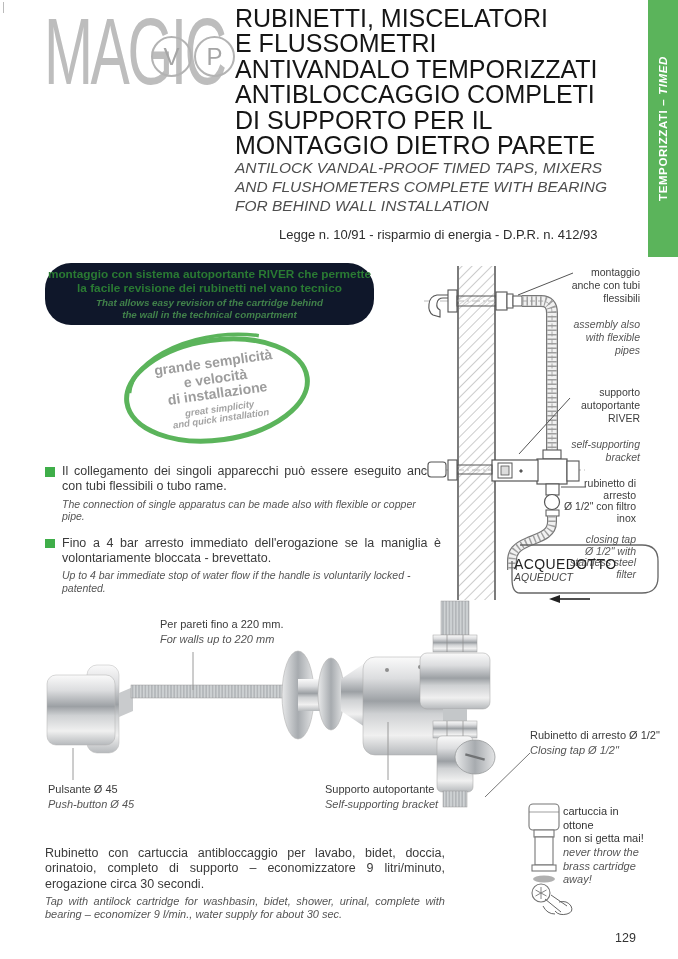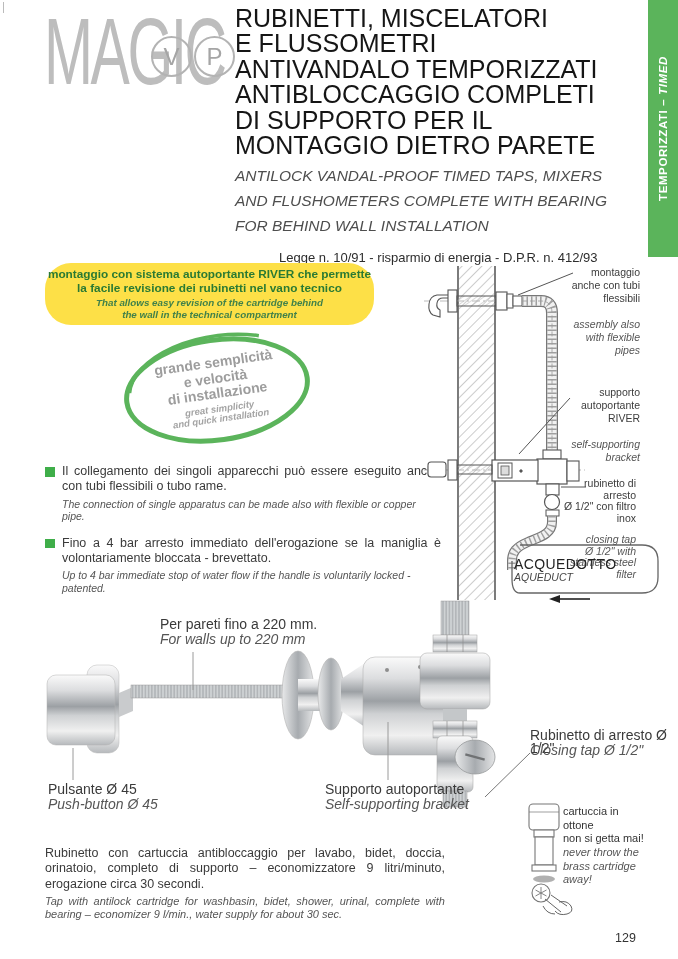--- a/index.html
+++ b/index.html
@@ -14,21 +14,21 @@
   
   .brand{left:44px;top:4px;font-size:95px;line-height:95px;color:#bdbdbd;
          letter-spacing:-4px;transform:scale(0.62,1.0);transform-origin:0 0;font-weight:400;}
   .badge{width:37px;height:37px;border:2.5px solid #b3b3b3;border-radius:50%;
          color:#a5a5a5;font-size:24px;line-height:37px;text-align:center;top:36px;}
   .badge.v{left:151px;} .badge.p{left:194px;}
 
   
   .header{left:235px;top:6px;width:414px;}
   .title{font-size:25px;line-height:25.4px;color:#151515;letter-spacing:0px;}
-  .subtitle{margin-top:5px;font-style:italic;font-size:15.5px;line-height:25px;color:#4e4e4e;}
+  .subtitle{font-style:italic;font-size:15.5px;line-height:19px;color:#4e4e4e;}
   .law{margin-top:12px;font-size:13px;color:#2d2d2d;margin-left:44px;}
 
   
   .side-tab{left:648px;top:0;width:30px;height:257px;}
   .side-tab-inner{position:absolute;left:0;top:0;width:257px;height:30px;
       transform:rotate(-90deg) translateX(-257px);transform-origin:0 0;
       display:flex;align-items:center;justify-content:center;gap:4px;
       color:#fff;font-weight:bold;font-size:11.5px;letter-spacing:0.6px;}
   .side-tab-inner .en{font-style:italic;}
 
@@ -54,21 +54,21 @@
   
   .lbl{position:absolute;font-size:10.5px;line-height:13px;color:#3c3c3c;white-space:pre-line;}
   .lbl.en{font-style:italic;color:#555;margin-top:10px;}
   .lbl.r{text-align:right;}
   .lbl.tight{line-height:11.6px;}
 
   .aq-it{left:514px;top:556px;font-size:14px;letter-spacing:0.4px;color:#222;}
   .aq-en{left:514px;top:571px;font-size:10.5px;font-style:italic;color:#444;}
 
   
-  .plbl{position:absolute;font-size:14px;line-height:13px;color:#3a3a3a;white-space:pre-line;}
+  .plbl{position:absolute;font-size:11px;line-height:13px;color:#3a3a3a;white-space:pre-line;}
   .plbl.en{font-style:italic;color:#555;}
 
   
   .cart-it{left:563px;top:805px;font-size:11px;line-height:13.5px;color:#333;white-space:pre-line;}
   .cart-en{left:563px;top:846px;font-size:11px;line-height:13.5px;font-style:italic;color:#555;white-space:pre-line;}
 
   
   .product{left:45px;top:846px;width:400px;}
   .p-code{font-size:12.5px;color:#2e2e2e;margin-bottom:2px;}
   .p-it{font-size:12.5px;line-height:15.4px;color:#3a3a3a;text-align:justify;}
@@ -100,21 +100,21 @@
     <div class="law">Legge n. 10/91 - risparmio di energia - D.P.R. n. 412/93</div>
   </div>
 
   <div class="abs side-tab" style="background:#5bb45b;">
     <div class="side-tab-inner">
       <span>TEMPORIZZATI –</span>
       <span class="en">TIMED</span>
     </div>
   </div>
 
-  <div class="abs hl-box" style="background:#fde047;border-radius:26px;">
+  <div class="abs hl-box" style="background:#0f172a;border-radius:26px;">
     <div class="hl-it pre">montaggio con sistema autoportante RIVER che permette
 la facile revisione dei rubinetti nel vano tecnico</div>
     <div class="hl-en pre">That allows easy revision of the cartridge behind
 the wall in the technical compartment</div>
   </div>
 
   <div class="abs ellipse-wrap">
     <svg width="198" height="120">
       <g transform="rotate(-8 99 59)">
         <ellipse cx="99" cy="59" rx="91" ry="50" fill="none" stroke="#5bb45b" stroke-width="5"></ellipse>

